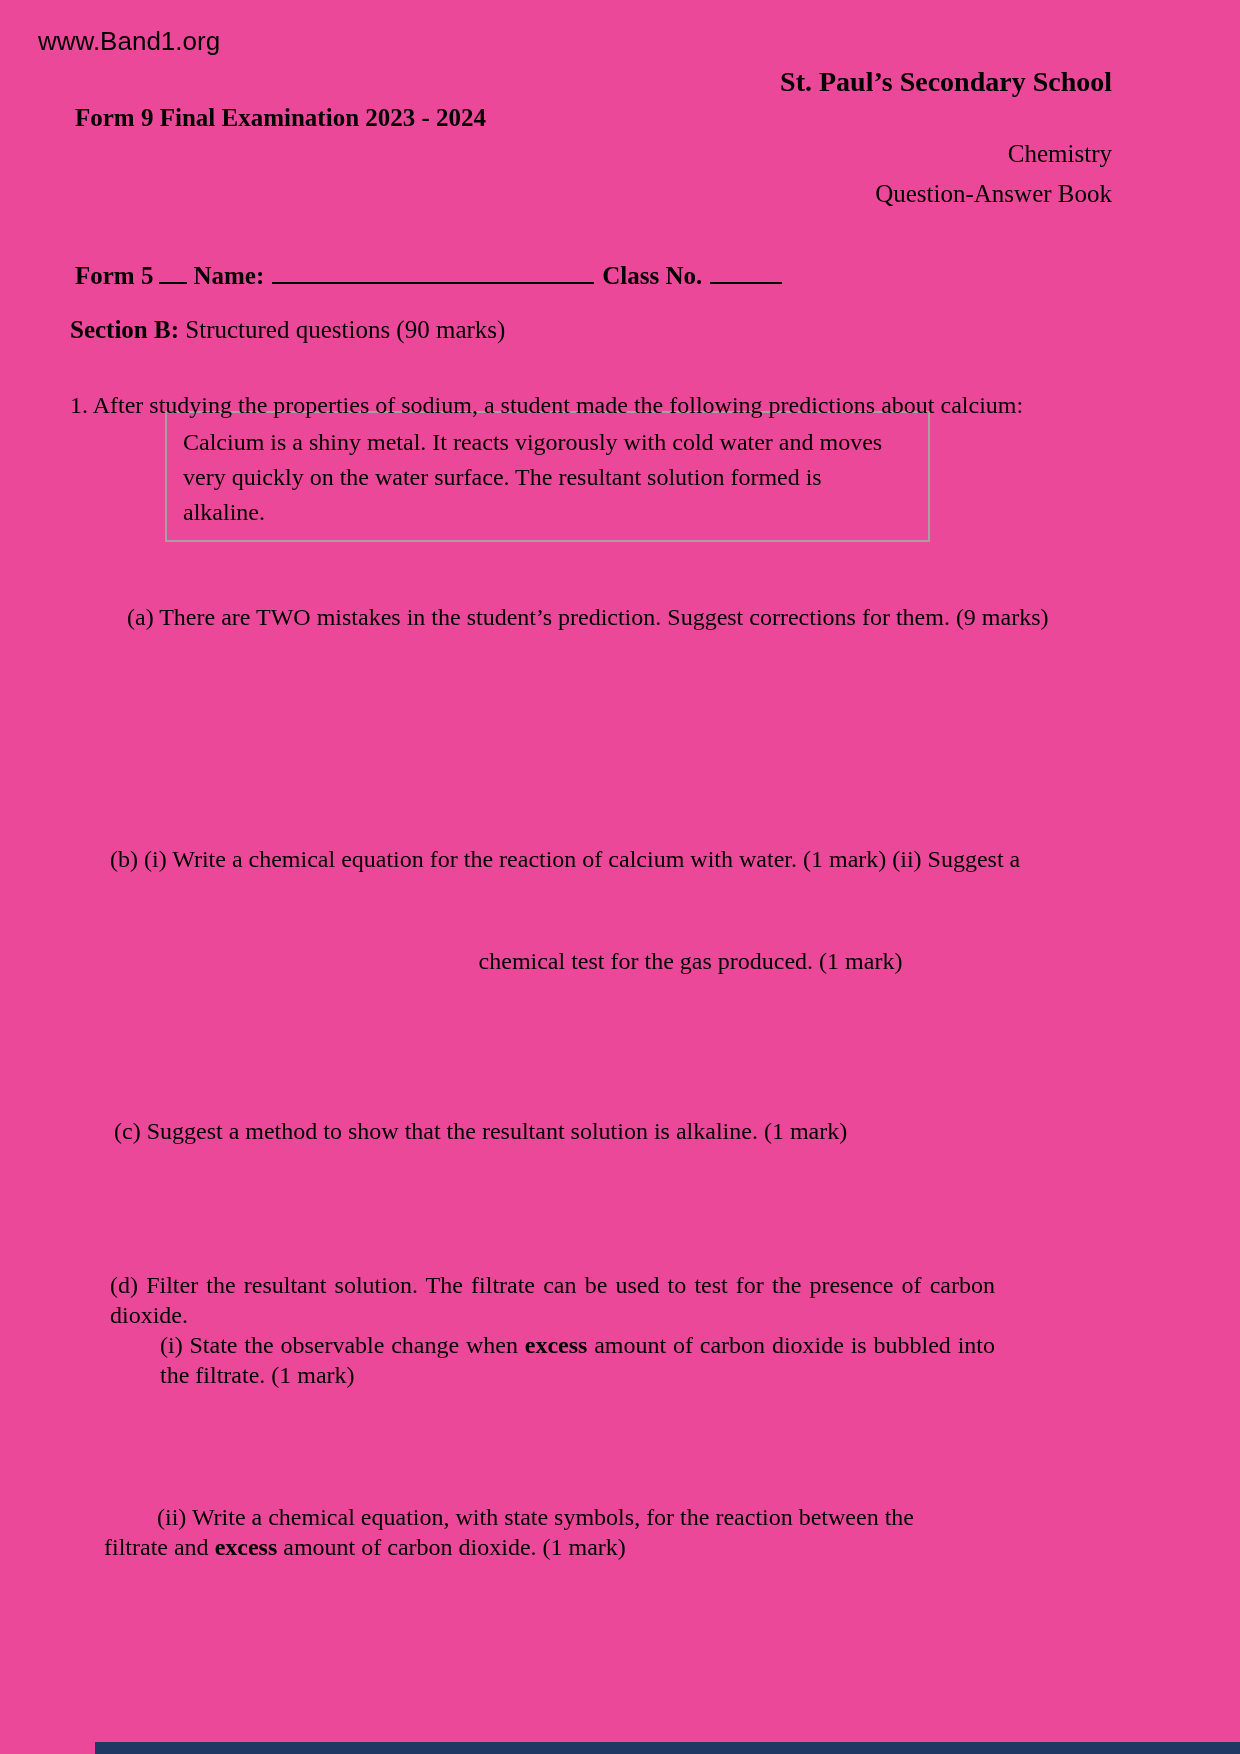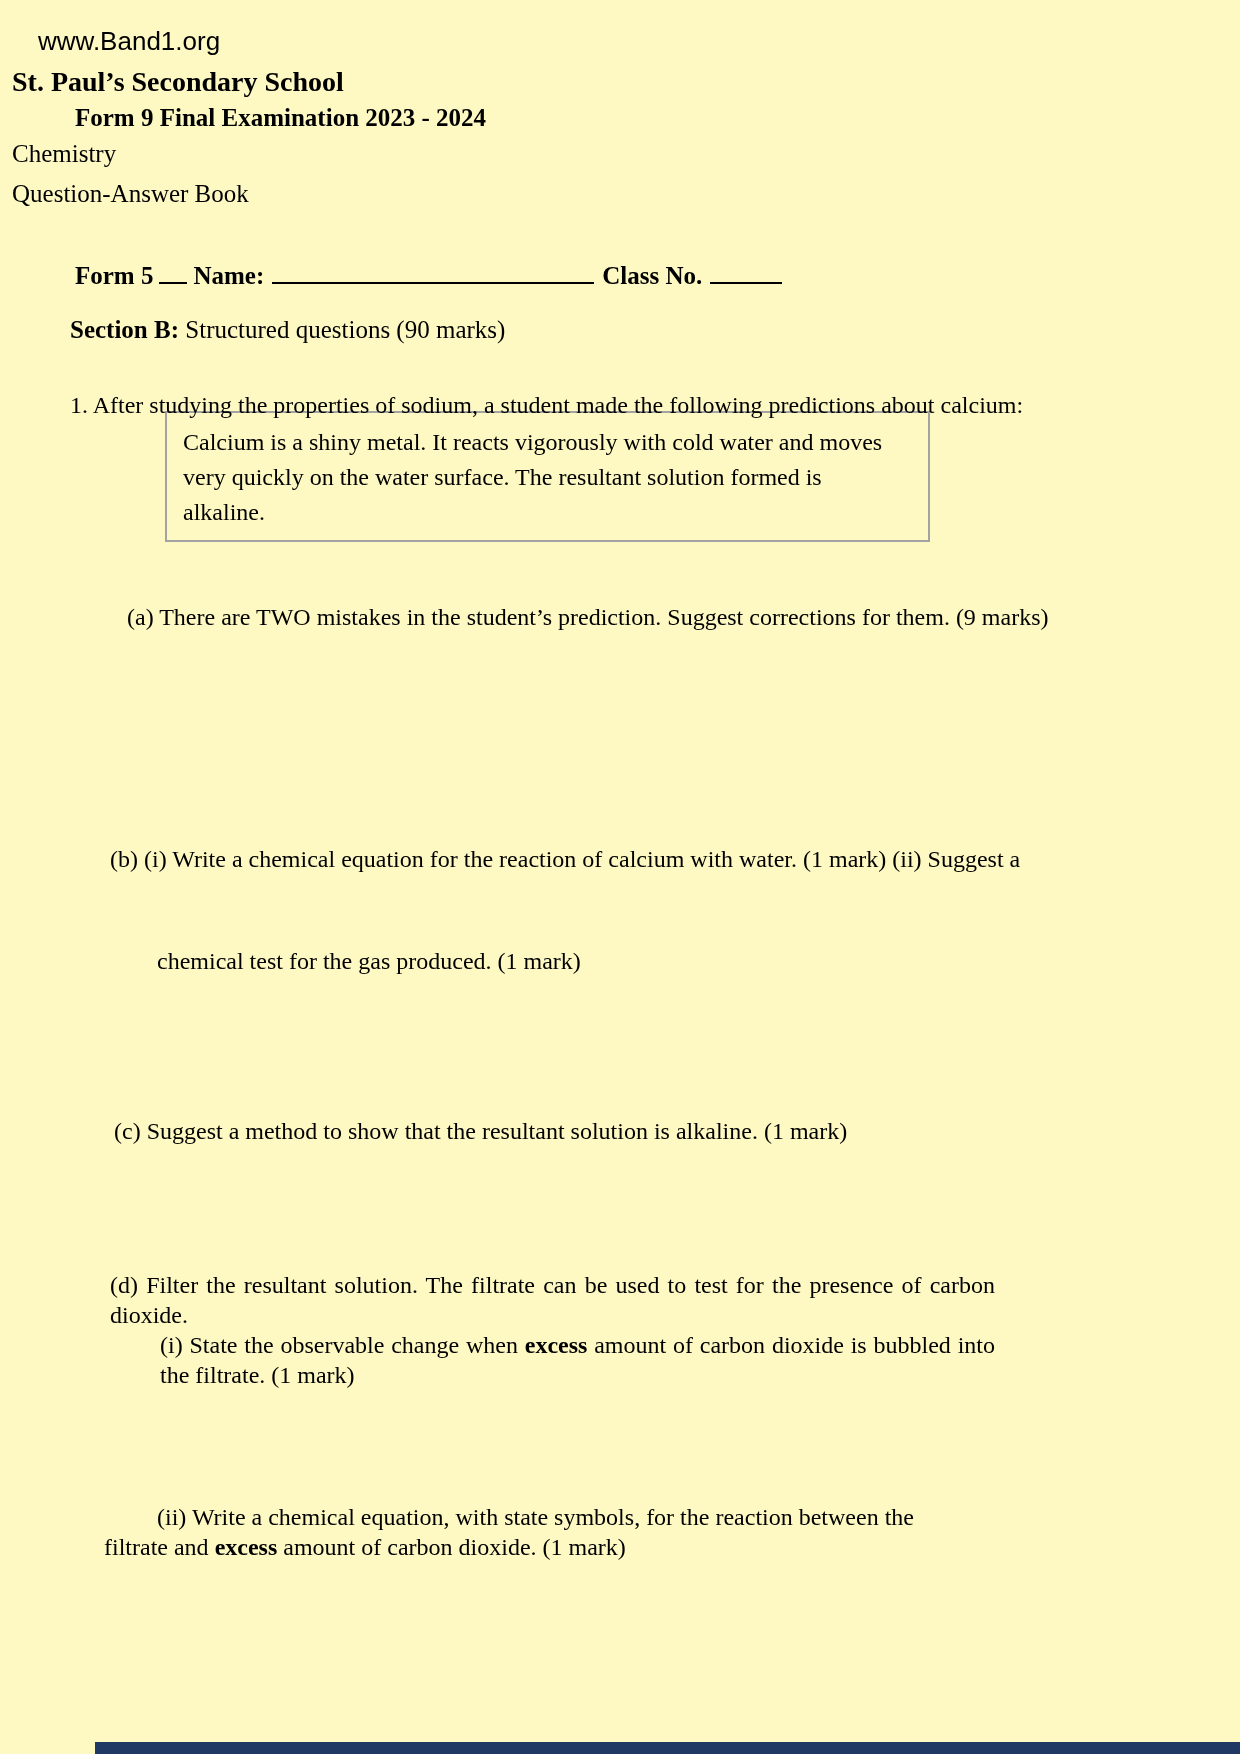--- a/index.html
+++ b/index.html
@@ -1,37 +1,36 @@
 <!DOCTYPE html>
 <html><head>
 <meta charset="utf-8">
 <style>
   html, body { margin: 0; padding: 0; background: #ffffff; }
   .page {
     position: relative;
     width: 1240px;
     height: 1754px;
-    background: #fef9c3;
+    background: #ec4899;
     color: #000000;
     font-family: "Liberation Serif", serif;
     font-size: 24px;
     overflow: hidden;
   }
   .watermark {
     position: absolute;
     left: 38px;
     top: 26px;
     font-family: "Liberation Sans", sans-serif;
     font-size: 26px;
     color: #000000;
   }
   .center-col {
     width: 1112px;
-    text-align: left;
-    padding-left: 12px;
+    text-align: right;
   }
   .school-title {
     padding-top: 66px;
     font-size: 28px;
     font-weight: bold;
   }
   .exam-title {
     margin: 6px 0 0 75px;
     font-size: 25px;
     font-weight: bold;
@@ -63,21 +62,21 @@
   .prediction-box {
     margin: -9px 0 0 165px;
     width: 765px;
     border: 2px solid #a3a3a3;
     box-sizing: border-box;
     padding: 12px 20px 10px 16px;
     line-height: 35px;
   }
   .part-a { margin: 60px 0 0 127px; line-height: 30px; }
   .part-b1 { margin: 212px 0 0 110px; line-height: 30px; }
-  .part-b2 { margin: 72px 16px 0 157px; line-height: 30px; }
+  .part-b2 { margin: 72px 16px 0 157px; line-height: 30px; text-align: center; }
   .part-c  { margin: 140px 0 0 114px; line-height: 30px; }
   .part-d-intro {
     margin: 124px 245px 0 110px;
     line-height: 30px;
     text-align: justify;
     text-align-last: justify;
   }
   .part-d-i {
     margin: 0 245px 0 160px;
     line-height: 30px;

